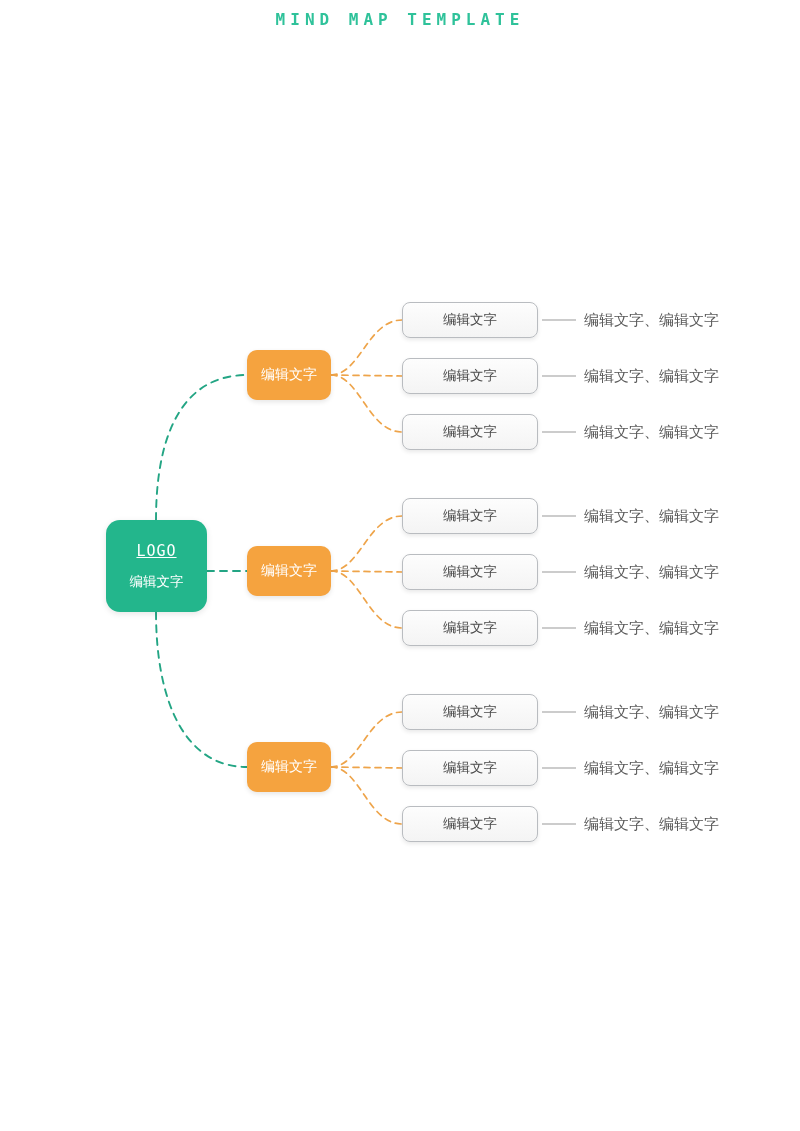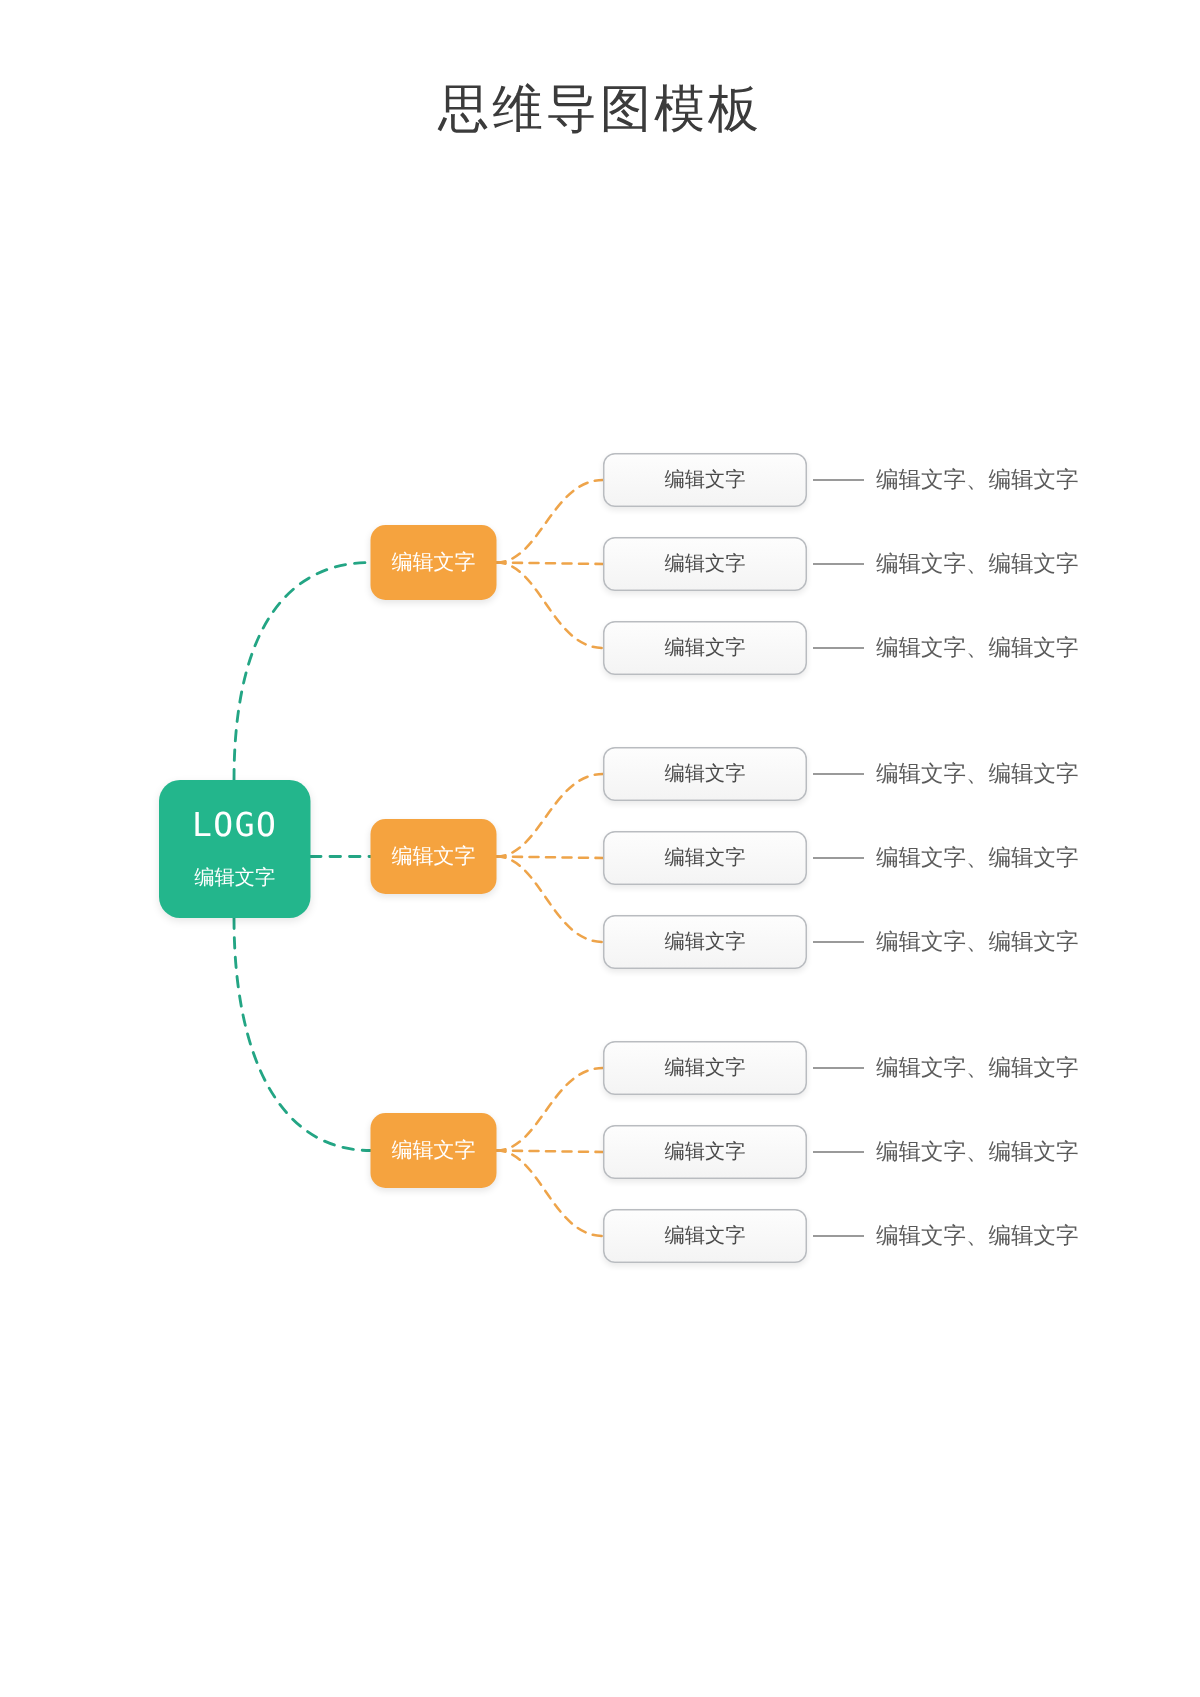--- a/index.html
+++ b/index.html
@@ -70,25 +70,26 @@
     border-radius: 14px;
     box-shadow: 0 2px 6px rgba(0,0,0,0.10);
     display: flex;
     flex-direction: column;
     align-items: center;
     justify-content: center;
     box-sizing: border-box;
   }
   .node-center .logo-text {
     color: #ffffff;
-    font-size: 22px;
+    font-size: 15px;
     letter-spacing: 1px;
     font-family: "DejaVu Sans Mono", "Liberation Mono", monospace;
     line-height: 1;
     margin-bottom: 16px;
+    text-decoration: underline;
   }
   .node-center .center-sub {
     color: #ffffff;
     font-size: 13.5px;
     line-height: 1;
   }
 
   
   .node-branch {
     position: absolute;
@@ -144,21 +145,21 @@
   .r-4 { top: 554px; }  .t-4 { top: 572px; }
   .r-5 { top: 610px; }  .t-5 { top: 628px; }
   .r-6 { top: 694px; }  .t-6 { top: 712px; }
   .r-7 { top: 750px; }  .t-7 { top: 768px; }
   .r-8 { top: 806px; }  .t-8 { top: 824px; }
 </style>
 </head>
 <body>
 
 <div class="header">
-  <h1 class="main-title">思维导图模板</h1>
+  <div class="sub-title">MIND MAP TEMPLATE</div>
 </div>
 
 <div class="diagram">
 
   <svg class="edges" width="800" height="1131" viewBox="0 0 800 1131" xmlns="http://www.w3.org/2000/svg">
 
     <g fill="none" stroke="#23a584" stroke-width="1.9" stroke-dasharray="7 6" stroke-linecap="round">
       <path d="M156,520 C156,430 185,375 247,375"></path>
       <path d="M207,571 L247,571"></path>
       <path d="M156,612 C156,702 185,767 247,767"></path>

